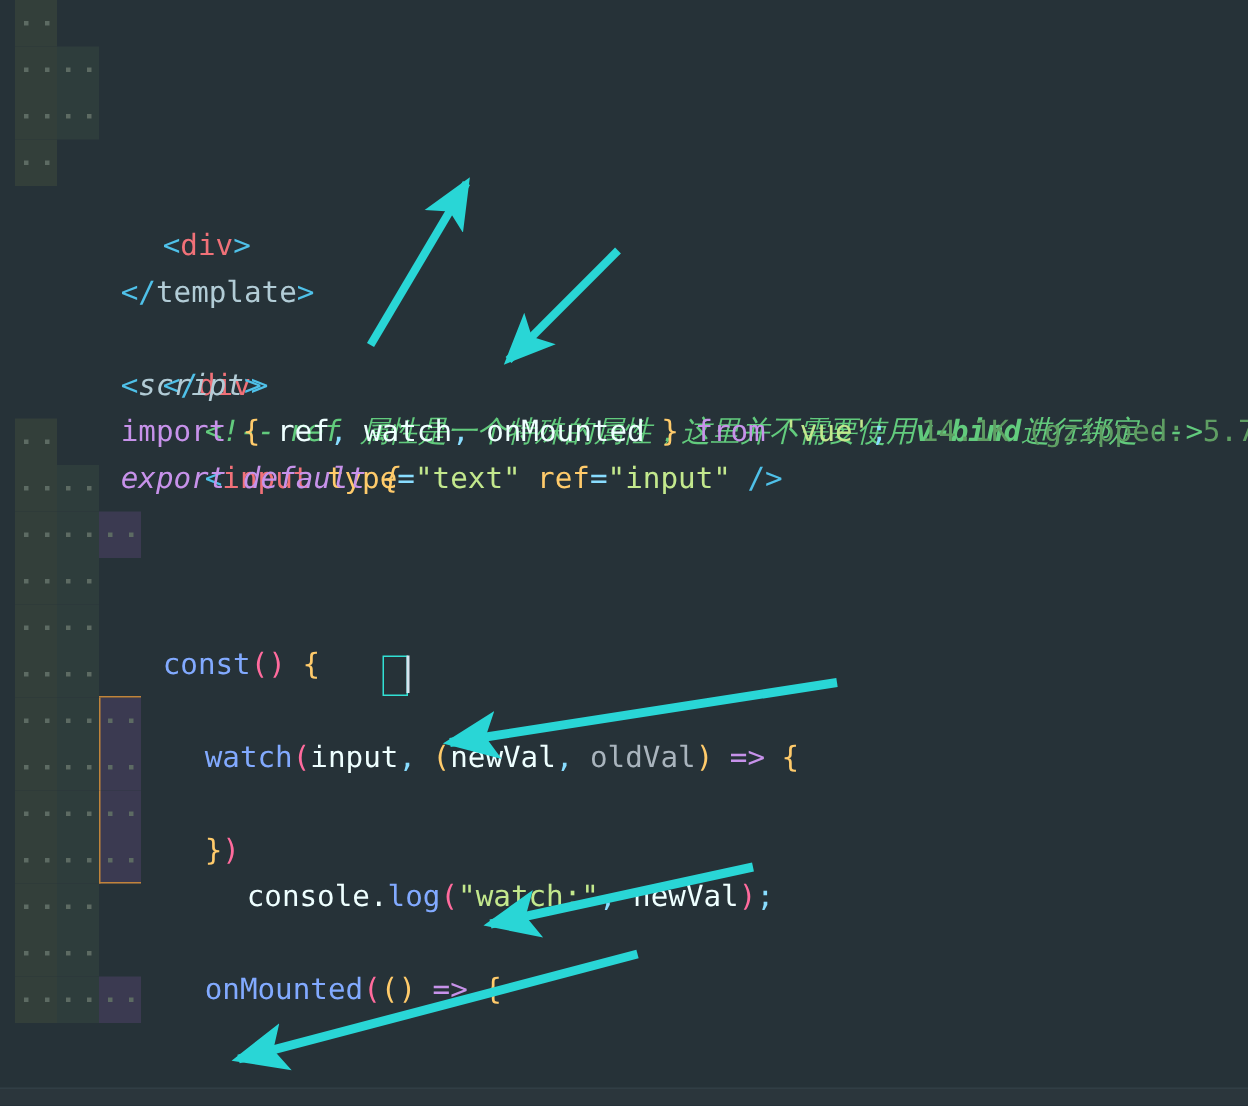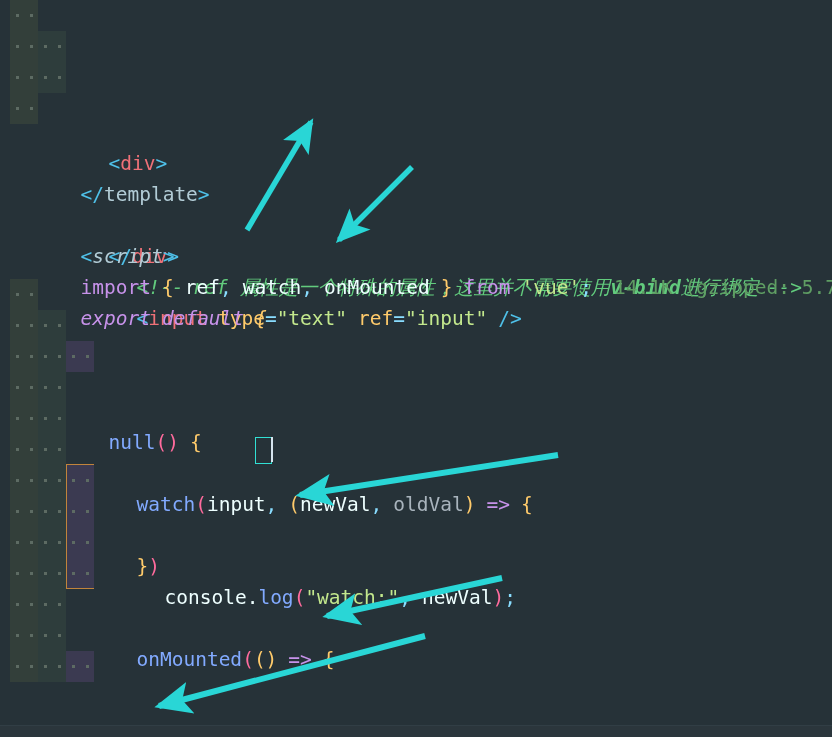--- a/index.html
+++ b/index.html
@@ -184,21 +184,21 @@
     </div>
 
     <div class="line">
       <span class="txt" style="padding-left:10px;font-style:italic;"><span class="kw">export</span><span class="kw" style="padding-left:11px;">default</span><span class="brc" style="padding-left:11px;">{</span></span>
     </div>
 
     <div class="line">
       <span class="ig ig-a" style="left:10px;width:28px;"></span>
       <span class="ig-dot" style="left:16px;"></span>
       <span class="ig-dot" style="left:30px;"></span>
-      <span class="txt" style="padding-left:38px;"><span class="fn">null</span><span class="par">()</span><span class="brc" style="padding-left:11px;">{</span></span>
+      <span class="txt" style="padding-left:38px;"><span class="fn">const</span><span class="par">()</span><span class="brc" style="padding-left:11px;">{</span></span>
     </div>
 
 
     <div class="line">
       <span class="ig ig-a" style="left:10px;width:28px;"></span>
       <span class="ig ig-b" style="left:38px;width:28px;"></span>
       <span class="ig-dot" style="left:16px;"></span><span class="ig-dot" style="left:30px;"></span>
       <span class="ig-dot" style="left:44px;"></span><span class="ig-dot" style="left:58px;"></span>
       <span class="txt" style="padding-left:66px;"><span class="fn">watch</span><span class="par">(</span><span class="white">input</span><span class="semi">,</span><span class="brc" style="padding-left:11px;">(</span><span class="white">newVal</span><span class="semi">,</span><span class="prm" style="padding-left:11px;">oldVal</span><span class="brc">)</span><span class="arrow" style="padding-left:11px;">=&gt;</span><span class="brc" style="padding-left:11px;">{</span></span>
     </div>

